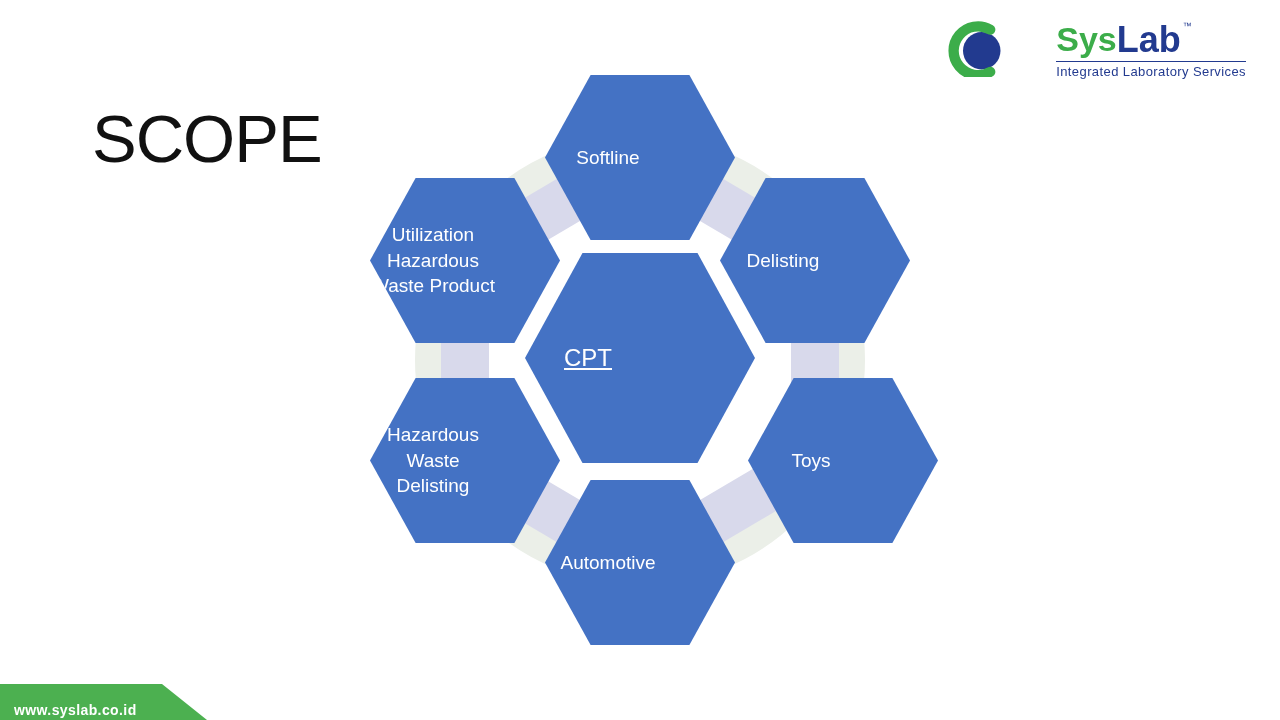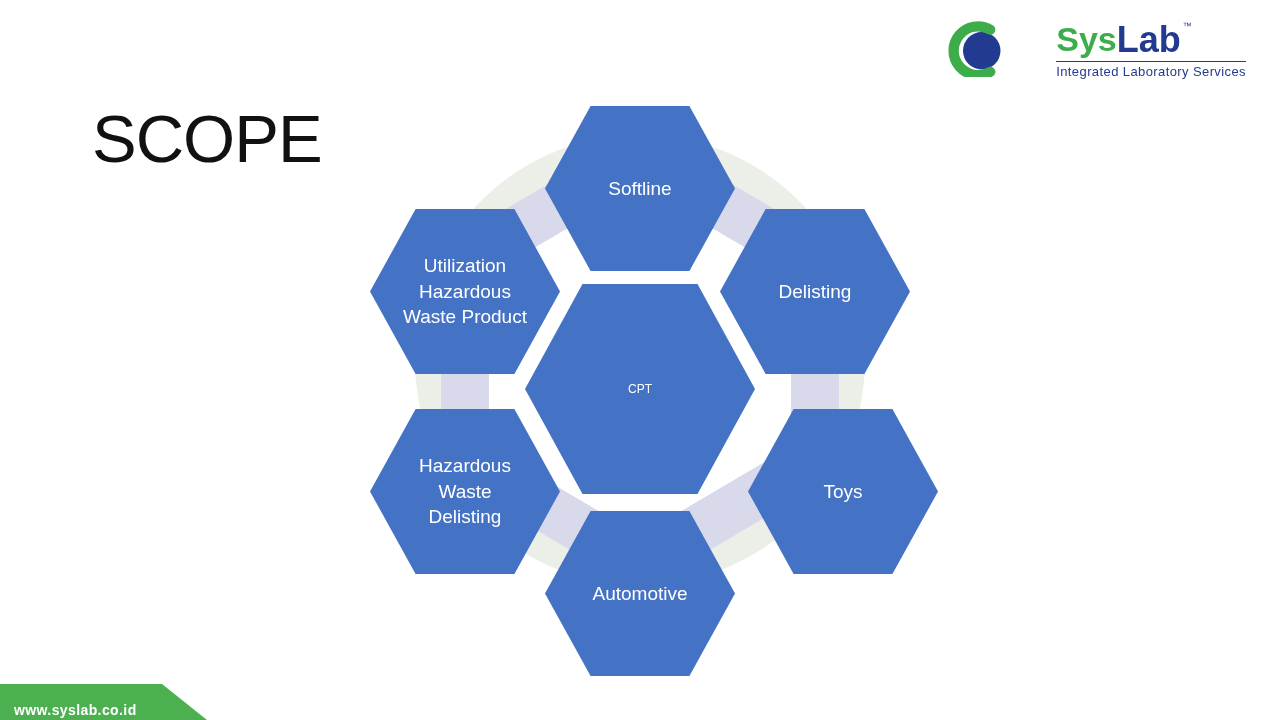--- a/index.html
+++ b/index.html
@@ -41,37 +41,36 @@
   .conn-3 { left:662px; top:488px; transform:rotate(-30.5deg); }
   .conn-4 { left:488px; top:488px; transform:rotate(30.5deg); }
   .conn-5 { left:400px; top:336px; transform:rotate(90deg); }
   .conn-6 { left:488px; top:185px; transform:rotate(-30.5deg); }
 
   .hex {
     position:absolute;
     width:190px; height:165px;
     background:var(--hex-color,#4472C4);
     clip-path:polygon(0% 50%, 24% 0%, 76% 0%, 100% 50%, 76% 100%, 24% 100%);
-    display:flex; align-items:center; justify-content:center;
+    display:flex; align-items:center; 
     text-align:center;
     color:#ffffff;
     z-index:3;
-    margin-top:31px;
   }
   .hex .lbl {
     width:126px;
     font-size:19px;
     line-height:1.35;
   }
   .hex-center {
     width:230px; height:210px;
     left:525px; top:253px;
     clip-path:polygon(0% 50%, 25% 0%, 75% 0%, 100% 50%, 75% 100%, 25% 100%);
   }
-  .hex-center .lbl { font-size:12px; }
+  .hex-center .lbl { font-size:24px;text-decoration:underline; }
   .hex-softline   { left:545px; top:75px; }
   .hex-hardline   { left:720px; top:178px; }
   .hex-toys       { left:748px; top:378px; }
   .hex-automotive { left:545px; top:480px; }
   .hex-hazard     { left:370px; top:378px; }
   .hex-util       { left:370px; top:178px; }
 
   
   .logo {
     position:absolute;

